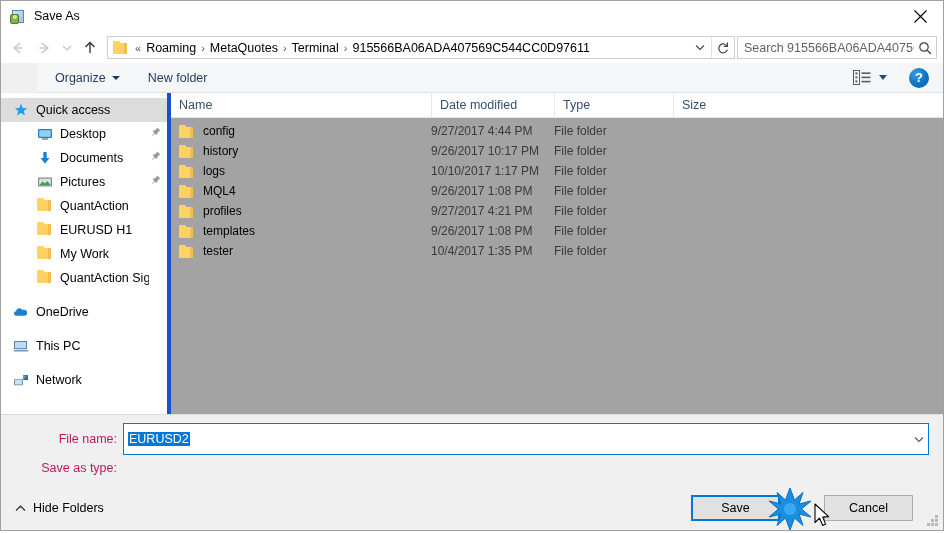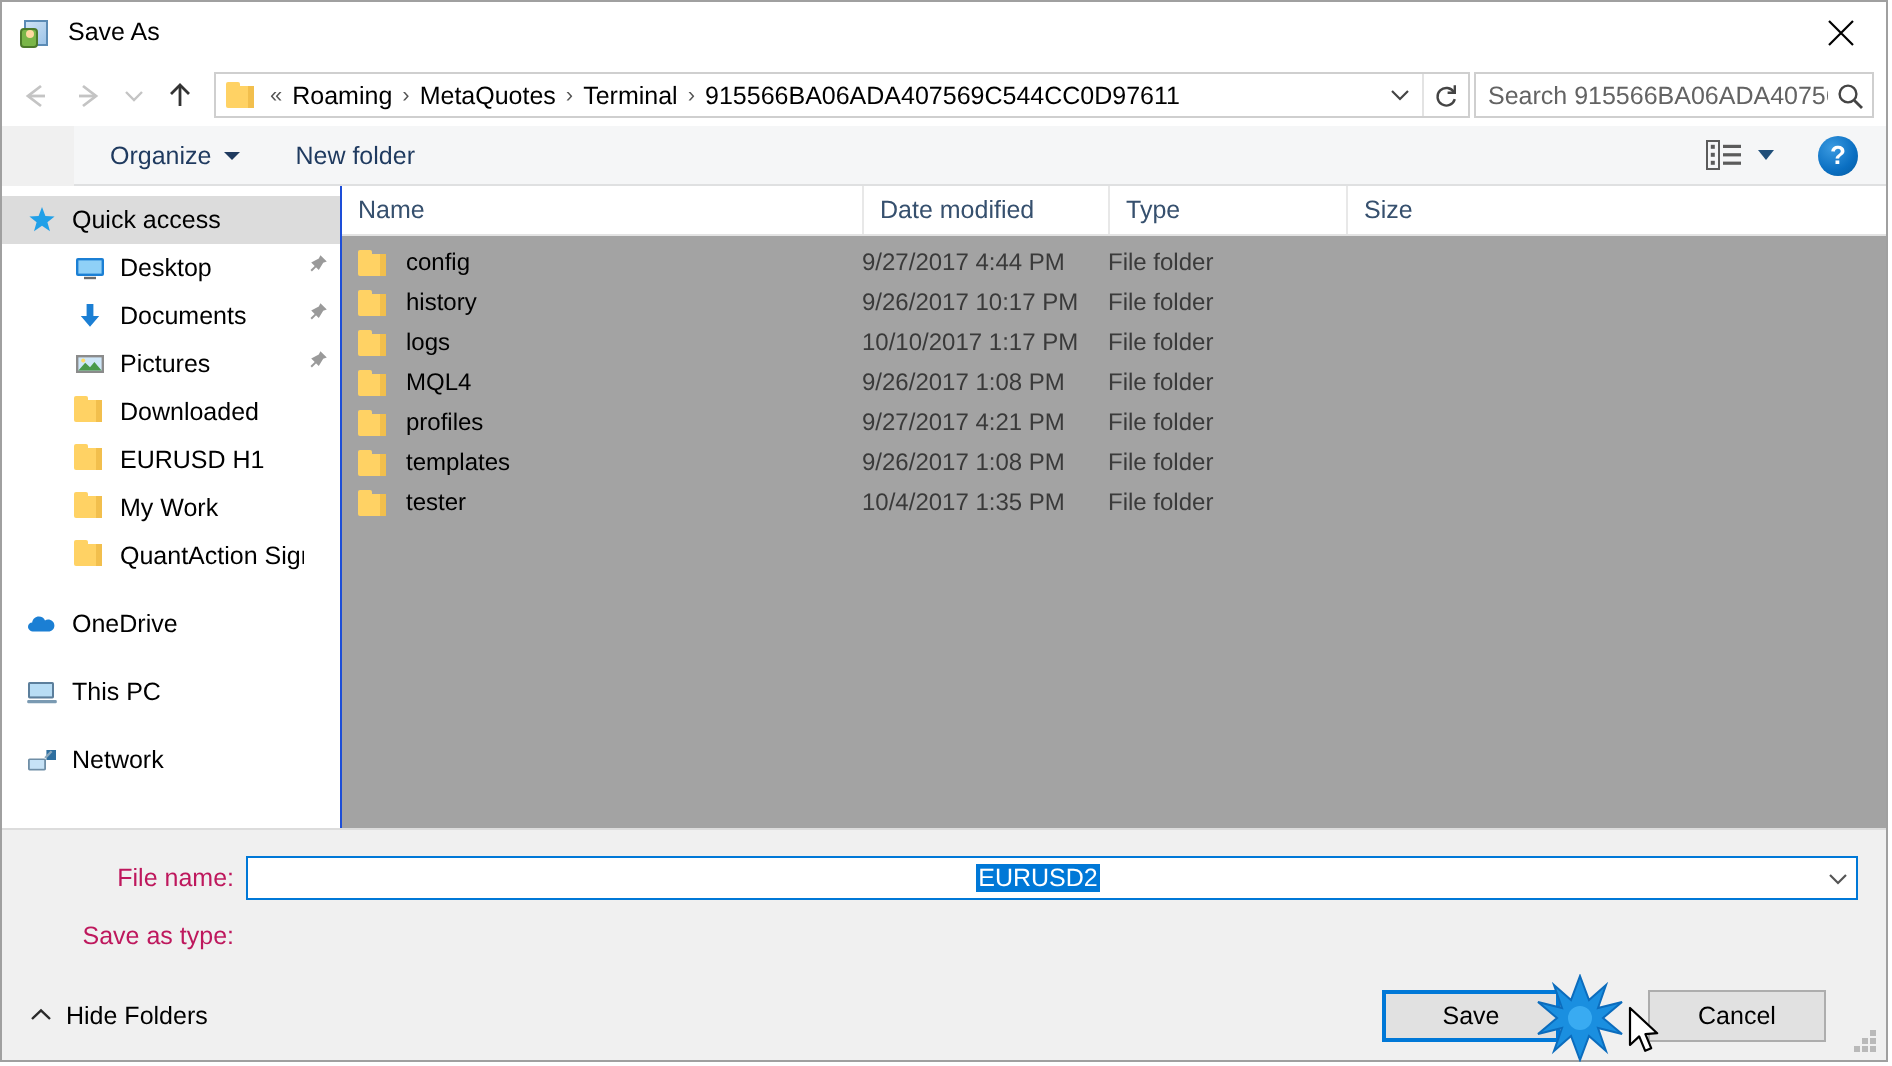--- a/index.html
+++ b/index.html
@@ -215,21 +215,21 @@
   .bodyrow {
     flex: 1 1 auto;
     display: flex;
     min-height: 0;
     background: #ffffff;
   }
   .sidebar {
     width: 170px;
     flex: 0 0 auto;
     background: #ffffff;
-    border-right: 1px solid #1d4ed8;
+    border-right: 4px solid #1d4ed8;
     padding-top: 5px;
     box-sizing: border-box;
     overflow: hidden;
   }
   .side-item {
     height: 24px;
     display: flex;
     align-items: center;
     font-size: 12.5px;
     color: #000;
@@ -358,28 +358,27 @@
     width: 122px;
     text-align: right;
     padding-right: 6px;
     font-size: 12.5px;
     color: #be185d;
     box-sizing: border-box;
     flex: 0 0 auto;
   }
   .combo {
     flex: 1 1 auto;
-    height: 22px;
+    height: 32px;
     margin-right: 14px;
     display: flex;
     align-items: center;
     box-sizing: border-box;
     position: relative;
     min-width: 0;
-    text-align: center;
   }
   .combo.focused {
     border: 1px solid #0078d7;
     background: #ffffff;
   }
   .combo.disabled {
     border: 1px solid #cccccc;
     background: #e4e4e4;
   }
   .combo .val {
@@ -642,21 +641,21 @@
               <path d="M6.2 0.6 L9.4 3.8 L7.6 4.4 L5.4 8 L1.6 4.2 L5.4 2.2 Z" fill="#9a9a9a"></path>
               <path d="M1.6 8.4 L4.2 5.8" stroke="#9a9a9a" stroke-width="1"></path>
             </svg>
         </span>
       </div>
 
       <div class="side-item indent-1">
         <span class="s-icon">
           <span class="folder"><span class="tab"></span><span class="body"></span><span class="fold"></span></span>
         </span>
-        <span class="s-label">Downloaded</span>
+        <span class="s-label">QuantAction</span>
         <span class="pin"></span>
       </div>
 
       <div class="side-item indent-1">
         <span class="s-icon">
           <span class="folder"><span class="tab"></span><span class="body"></span><span class="fold"></span></span>
         </span>
         <span class="s-label">EURUSD H1</span>
         <span class="pin"></span>
       </div>

